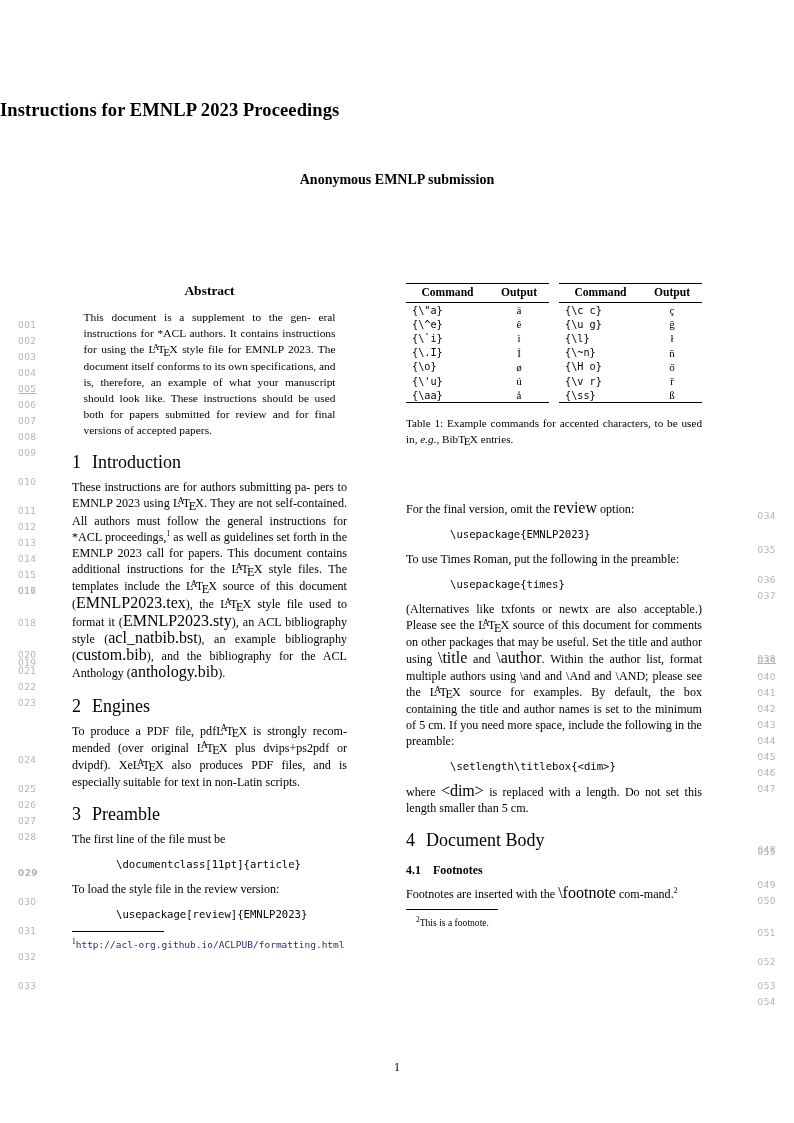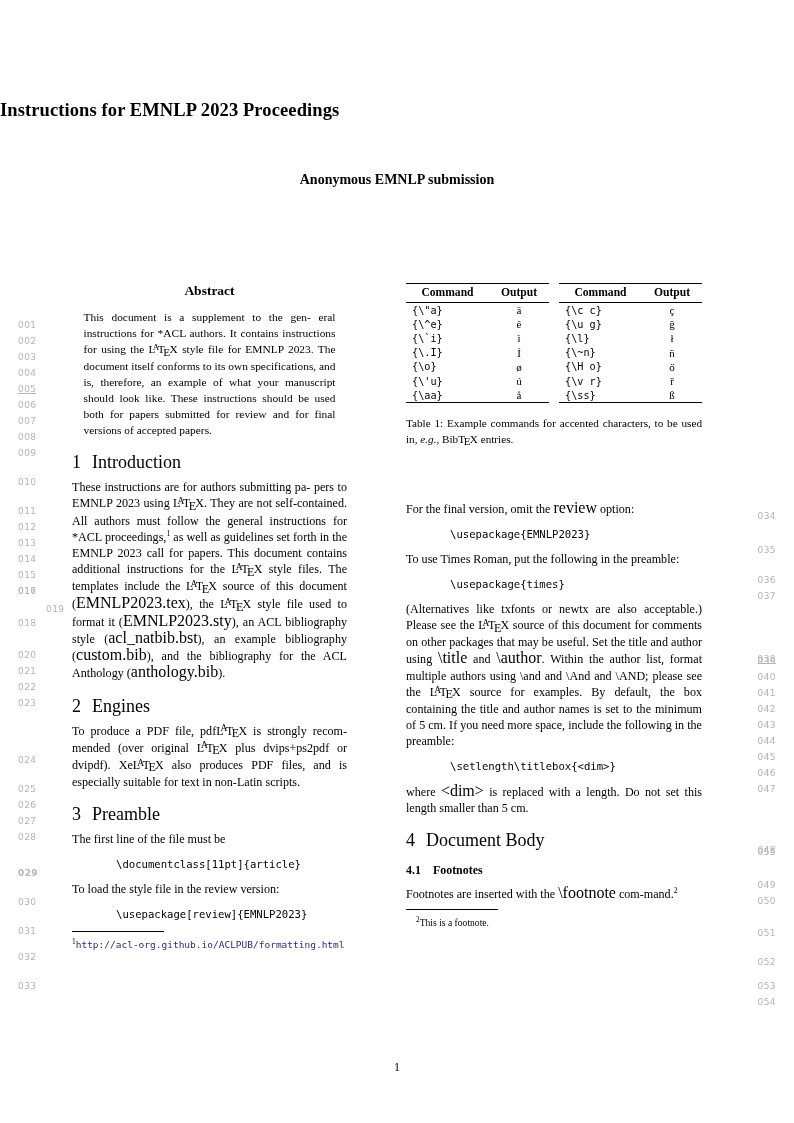--- a/index.html
+++ b/index.html
@@ -389,21 +389,21 @@
       <div class="linenum left" style="top: 448px;">009</div>
       <div class="linenum left" style="top: 477px;">010</div>
       <div class="linenum left" style="top: 506px;">011</div>
       <div class="linenum left" style="top: 522px;">012</div>
       <div class="linenum left" style="top: 538px;">013</div>
       <div class="linenum left" style="top: 554px;">014</div>
       <div class="linenum left" style="top: 570px;">015</div>
       <div class="linenum left" style="top: 586px;">016</div>
       <div class="linenum left" style="top: 586px;">017</div>
       <div class="linenum left" style="top: 618px;">018</div>
-      <div class="linenum left" style="top: 604px; margin-left: 28px;">019</div>
+      <div class="linenum left" style="top: 658px;">019</div>
       <div class="linenum left" style="top: 650px;">020</div>
       <div class="linenum left" style="top: 666px;">021</div>
       <div class="linenum left" style="top: 682px;">022</div>
       <div class="linenum left" style="top: 698px;">023</div>
       <div class="linenum left" style="top: 755px;">024</div>
       <div class="linenum left" style="top: 784px;">025</div>
       <div class="linenum left" style="top: 800px;">026</div>
       <div class="linenum left" style="top: 816px;">027</div>
       <div class="linenum left" style="top: 832px;">028</div>
       <div class="linenum left" style="top: 868px; font-weight: bold;">029</div>

